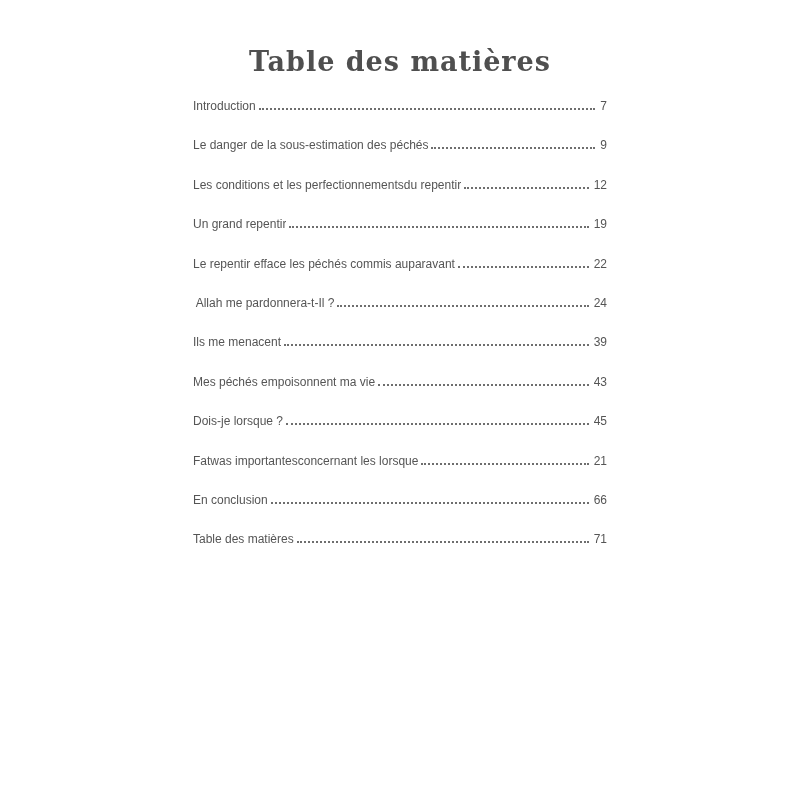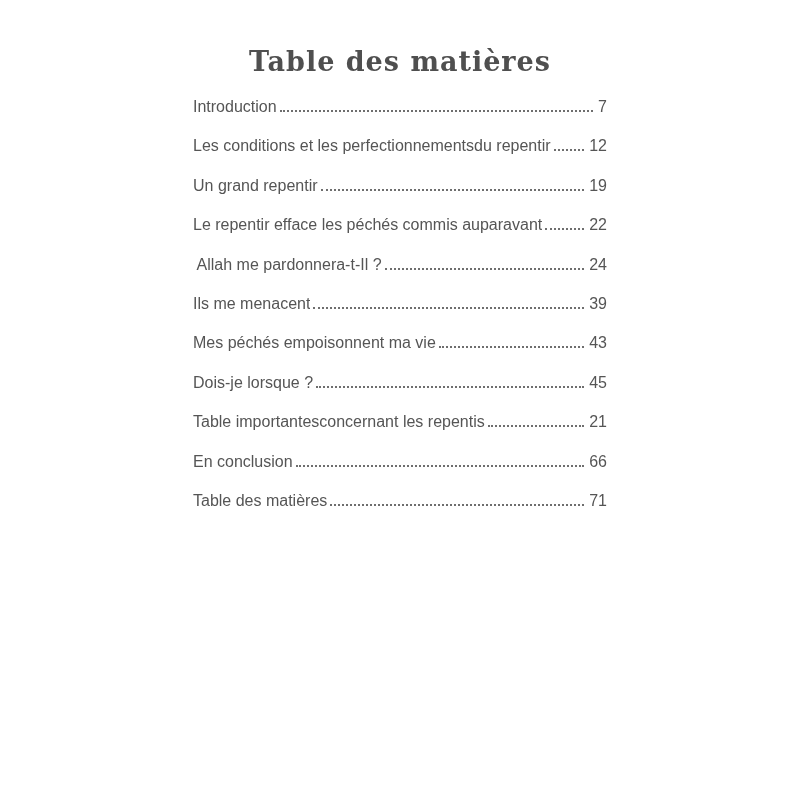--- a/index.html
+++ b/index.html
@@ -26,21 +26,21 @@
     color: #4f4f4f;
   }
   .toc {
     width: 414px;
     margin: 21px auto 0 auto;
   }
   .toc-row {
     display: flex;
     align-items: baseline;
     margin-bottom: 22.4px;
-    font-size: 16px;
+    font-size: 12px;
     line-height: 17px;
     color: #555555;
   }
   .toc-label {
     white-space: pre;
     flex-shrink: 1;
     overflow: hidden;
   }
   .toc-dots {
     flex: 1 1 auto;
@@ -61,20 +61,25 @@
 <div class="page">
   <h1 class="title">Table des matières</h1>
 
   <div class="toc" id="toc-list">
   <div class="toc-row">
     <span class="toc-label">Introduction</span>
     <span class="toc-dots"></span>
     <span class="toc-page">7</span>
   </div>
 
+  <div class="toc-row">
+    <span class="toc-label">Le danger de la sous-estimation des péchés</span>
+    <span class="toc-dots"></span>
+    <span class="toc-page">9</span>
+  </div>
 
   <div class="toc-row">
     <span class="toc-label">Les conditions et les perfectionnementsdu repentir</span>
     <span class="toc-dots"></span>
     <span class="toc-page">12</span>
   </div>
 
   <div class="toc-row">
     <span class="toc-label">Un grand repentir</span>
     <span class="toc-dots"></span>
@@ -107,21 +112,21 @@
     <span class="toc-page">43</span>
   </div>
 
   <div class="toc-row">
     <span class="toc-label">Dois-je lorsque ?</span>
     <span class="toc-dots"></span>
     <span class="toc-page">45</span>
   </div>
 
   <div class="toc-row">
-    <span class="toc-label">Table importantesconcernant les repentis</span>
+    <span class="toc-label">Fatwas importantesconcernant les lorsque</span>
     <span class="toc-dots"></span>
     <span class="toc-page">21</span>
   </div>
 
   <div class="toc-row">
     <span class="toc-label">En conclusion</span>
     <span class="toc-dots"></span>
     <span class="toc-page">66</span>
   </div>
 

